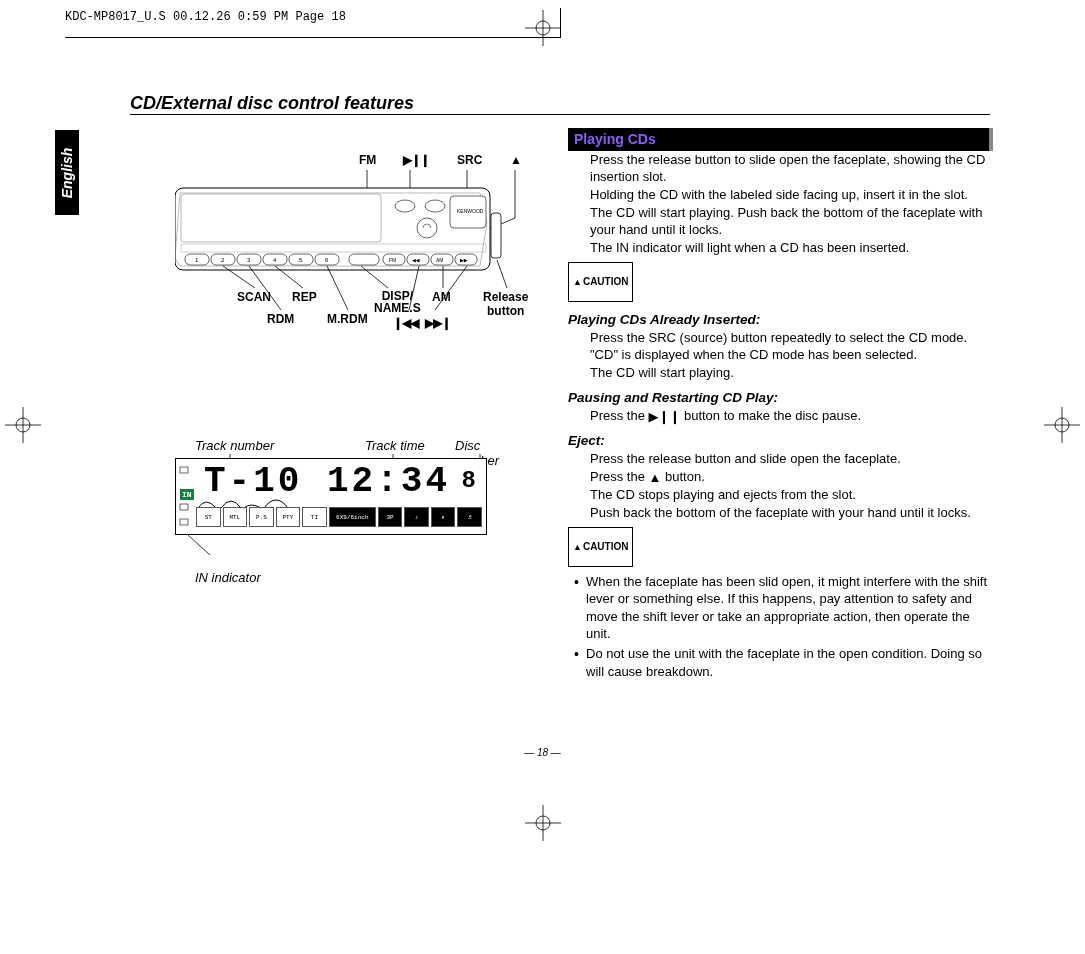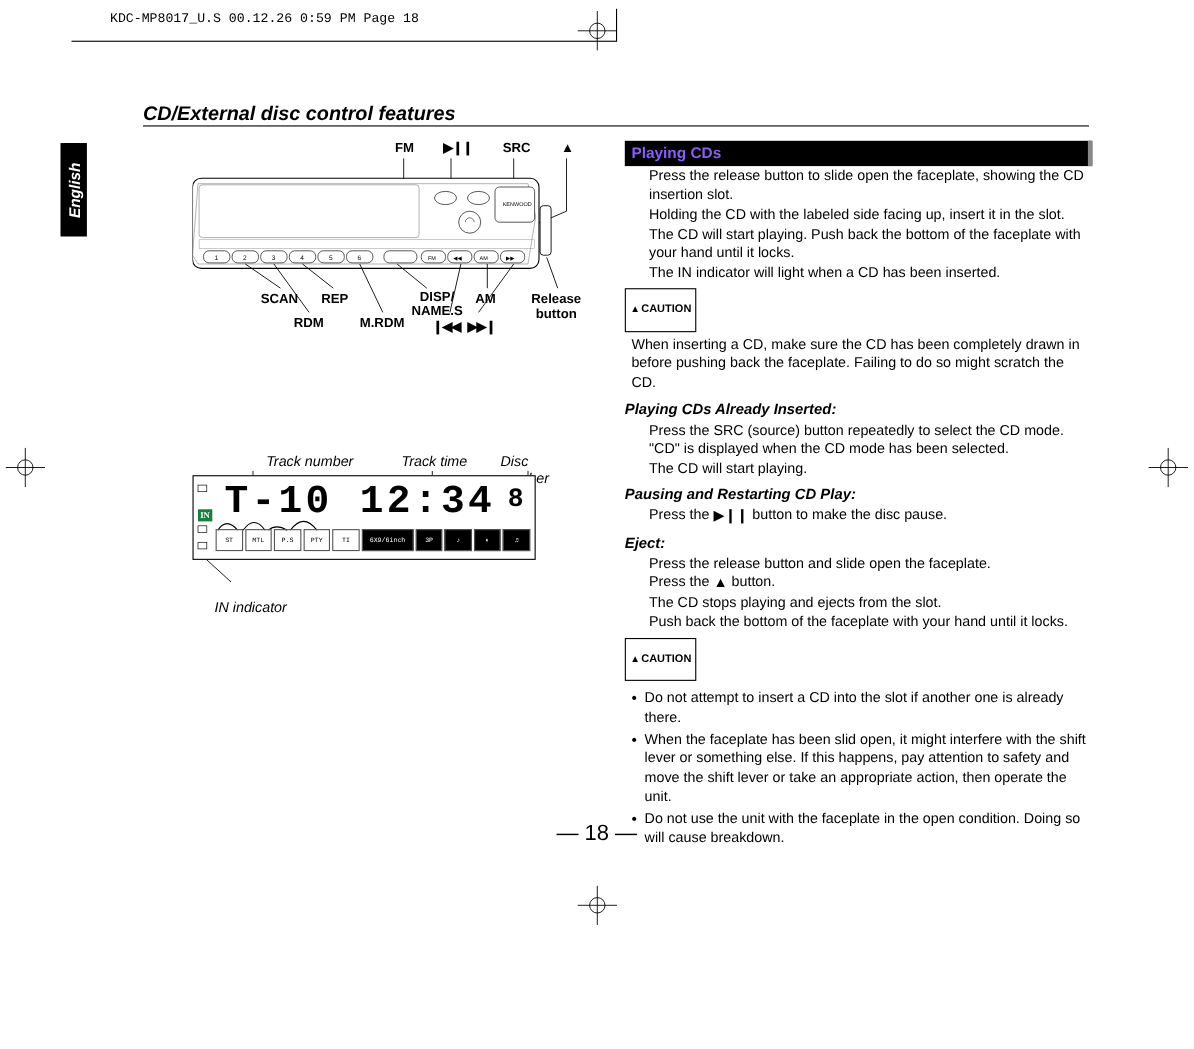--- a/index.html
+++ b/index.html
@@ -12,21 +12,20 @@
     height: 954px;
     position: relative;
     font-size: 13px;
   }
   .top-header {
     position: absolute;
     top: 10px;
     left: 65px;
     font-size: 12px;
     font-family: "Courier New", monospace;
-    margin-left: 35px;
   }
   .crop-top { position: absolute; top: 8px; left: 50px; width: 510px; height: 30px; border-right: 0.5px solid #000; }
   .crop-top::after { content:""; position:absolute; bottom:0; right:0; width:495px; border-bottom:0.5px solid #000;}
   .reg-top {
     position: absolute;
     top: 10px; left: 525px;
   }
   .reg-bottom {
     position: absolute;
     top: 805px; left: 525px;
@@ -70,21 +69,21 @@
     position: absolute;
     top: 130px;
     left: 175px;
     width: 365px;
   }
 
   .stereo-diagram {
     position: relative;
     width: 350px;
     height: 180px;
-    margin-top: 2px;
+    margin-top: 28px;
   }
   .stereo-svg { width: 350px; height: 180px; }
   .label-top { position:absolute; font-size:12px; font-weight:bold; text-align:center; }
   .label-bot { position:absolute; font-size:12px; font-weight:bold; text-align:center; }
 
   .display-diagram {
     position: relative;
     margin-top: 120px;
     width: 330px;
   }
@@ -98,21 +97,21 @@
     font-family: "Courier New", monospace;
   }
   .lcd-main {
     font-size: 36px;
     font-weight: bold;
     letter-spacing: 3px;
     position: absolute;
     top: 2px; left: 28px;
   }
   .lcd-small { font-size: 24px; position:absolute; top:8px; right:10px; font-weight:bold;}
-  .in-ind { position:absolute; top:30px; left:4px; background:#15803d; color:#fff; font-size:8px; padding:1px 2px; font-weight:bold; font-family:Liberation Serif, serif;}
+  .in-ind { position:absolute; top:30px; left:4px; background:#15803d; color:#fff; font-size:8px; padding:1px 2px; font-weight:bold; font-family:Liberation Mono, monospace;}
   .lcd-bottom-row { position:absolute; bottom:4px; left:20px; right:4px; height:26px; display:flex; gap:2px; align-items:center; }
   .lcd-bottom-row .seg { height:18px; flex:1; border:1px solid #555; font-size:6px; display:flex; align-items:center; justify-content:center; }
   .lcd-bottom-row .dark { background:#000; color:#fff; }
 
   .right-col {
     position: absolute;
     top: 128px;
     left: 568px;
     width: 425px;
     line-height: 1.35;
@@ -148,21 +147,22 @@
   ul.cautions { margin: 4px 0 0 6px; padding: 0; list-style: none;}
   ul.cautions li { position: relative; padding-left: 12px; margin-bottom: 2px;}
   ul.cautions li::before { content:"•"; position:absolute; left:0; top:0; font-size:14px;}
 
   .page-num {
     position: absolute;
     top: 747px;
     left: 0;
     width: 1085px;
     text-align: center;
-    font-size: 20px;
+    font-size: 10px;
+    font-style: italic;
   }
   .inline-icon { display:inline-block; vertical-align:middle; }
 </style>
 </head>
 <body>
 
 <div class="crop-top"></div>
 <div class="top-header">KDC-MP8017_U.S  00.12.26 0:59 PM  Page 18</div>
 
 <div class="reg-top reg">
@@ -282,21 +282,21 @@
     <div class="label-bot" style="left:218px; top:158px; letter-spacing:-1px;">❙◀◀</div>
     <div class="label-bot" style="left:250px; top:158px; letter-spacing:-1px;">▶▶❙</div>
     <div class="label-bot" style="left:257px; top:132px;">AM</div>
     <div class="label-bot" style="left:308px; top:132px; line-height:1.2;">
       <span>Release</span><br>
       <span>button</span>
     </div>
   </div>
 
   <div class="display-diagram">
-    <div class="disp-label" style="left:20px; top:-20px;margin-left:47px;">Track number</div>
+    <div class="disp-label" style="left:20px; top:-20px;">Track number</div>
     <div class="disp-label" style="left:190px; top:-20px;">Track time</div>
     <div class="disp-label" style="left:280px; top:-20px;">Disc number</div>
     <svg width="330" height="18" style="position:absolute; top:-4px;">
       <line x1="55" y1="0" x2="55" y2="18" stroke="#000" stroke-width="0.8"></line>
       <line x1="218" y1="0" x2="218" y2="18" stroke="#000" stroke-width="0.8"></line>
       <line x1="305" y1="0" x2="305" y2="18" stroke="#000" stroke-width="0.8"></line>
     </svg>
 
     <div class="lcd-box" style="margin-top:14px;">
       <div class="lcd-main">T-10   12:34</div>
@@ -336,21 +336,20 @@
 </div>
 
 <div class="right-col">
   <div class="play-header">Playing CDs</div>
 
   <div class="body-text">Press the release button to slide open the faceplate, showing the CD insertion slot.</div>
   <div class="body-text">Holding the CD with the labeled side facing up, insert it in the slot. The CD will start playing. Push back the bottom of the faceplate with your hand until it locks.</div>
   <div class="body-text">The IN indicator will light when a CD has been inserted.</div>
 
   <div class="caution-box">CAUTION</div>
-  <div style="margin-left:6px;">When inserting a CD, make sure the CD has been completely drawn in before pushing back the faceplate. Failing to do so might scratch the CD.</div>
 
   <div class="subhead">Playing CDs Already Inserted:</div>
   <div class="body-text">Press the SRC (source) button repeatedly to select the CD mode.</div>
   <div class="body-text">"CD" is displayed when the CD mode has been selected.</div>
   <div class="body-text">The CD will start playing.</div>
 
   <div class="subhead">Pausing and Restarting CD Play:</div>
   <div class="body-text">
     <span>Press the </span><span class="inline-icon">▶❙❙</span><span> button to make the disc pause.</span>
   </div>
@@ -358,19 +357,18 @@
   <div class="subhead">Eject:</div>
   <div class="body-text">Press the release button and slide open the faceplate.</div>
   <div class="body-text">
     <span>Press the </span><span class="inline-icon">▲</span><span> button.</span>
   </div>
   <div class="body-text">The CD stops playing and ejects from the slot.</div>
   <div class="body-text">Push back the bottom of the faceplate with your hand until it locks.</div>
 
   <div class="caution-box">CAUTION</div>
   <ul class="cautions">
-    <li>Do not attempt to insert a CD into the slot if another one is already there.</li>
     <li>When the faceplate has been slid open, it might interfere with the shift lever or something else. If this happens, pay attention to safety and move the shift lever or take an appropriate action, then operate the unit.</li>
     <li>Do not use the unit with the faceplate in the open condition. Doing so will cause breakdown.</li>
   </ul>
 </div>
 
 <div class="page-num">— 18 —</div>
 
 </body></html>

